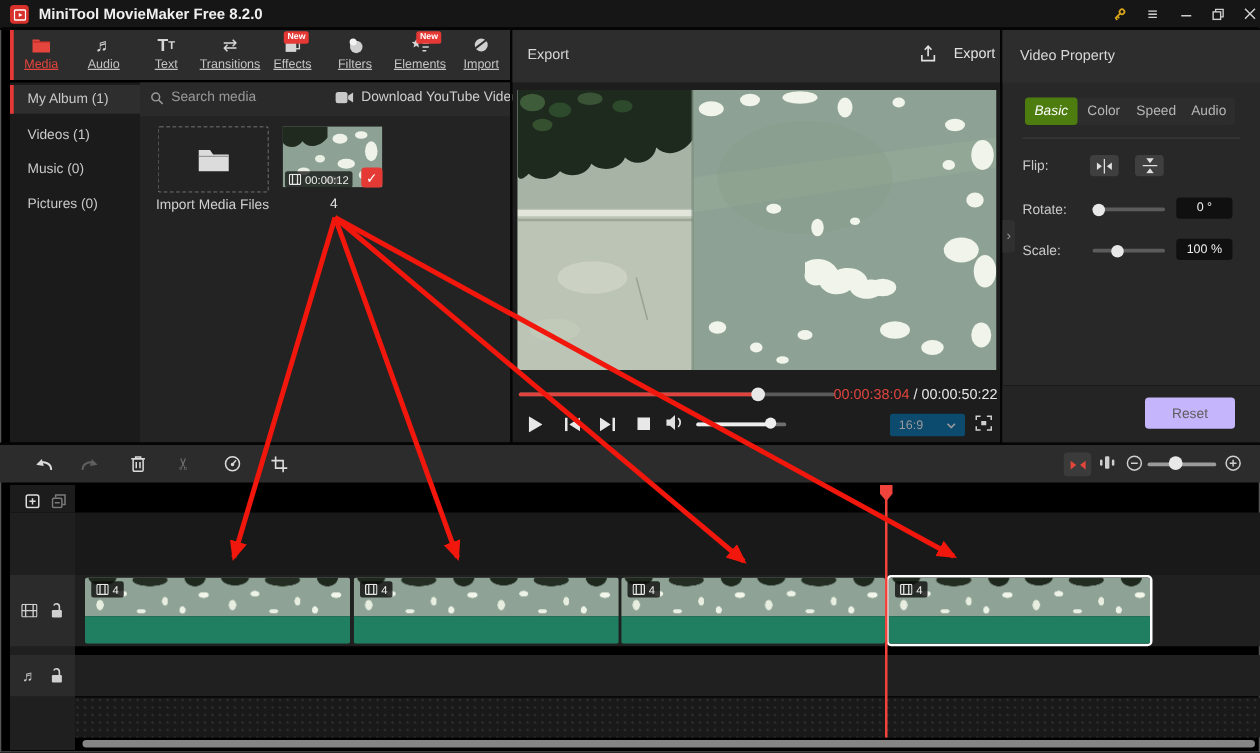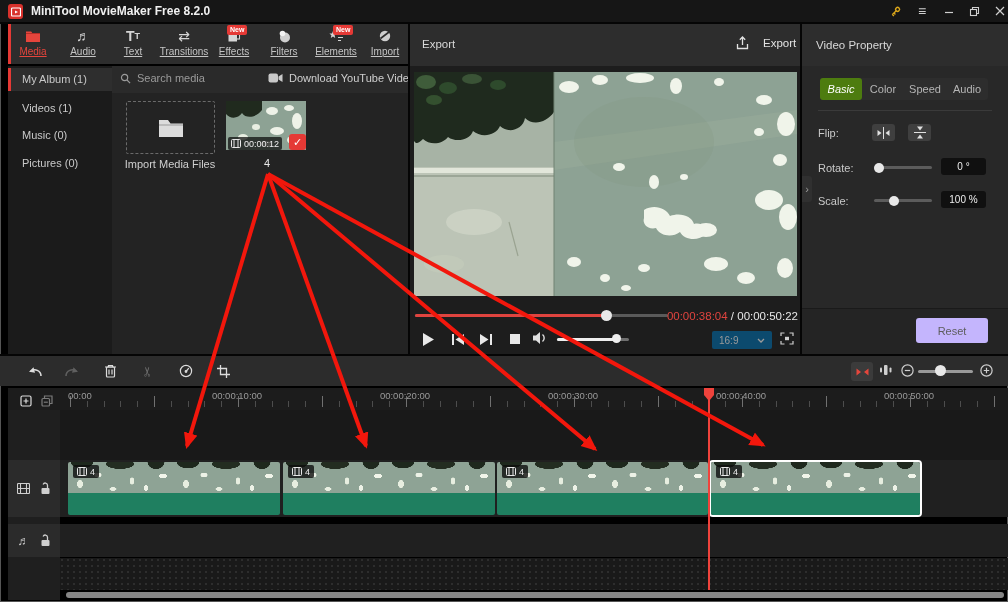--- a/index.html
+++ b/index.html
@@ -570,30 +570,20 @@
     <svg class="abs" style="left:12px;top:7px;" width="12" height="12" viewBox="0 0 12 12" fill="none" stroke="#dcdcdc" stroke-width="1.2">
         <rect x="1" y="1" width="10" height="10" rx="1.5"></rect>
         <path d="M6 3.5v5M3.5 6h5"></path>
       </svg>
     <svg class="abs" style="left:33px;top:7px;" width="12" height="12" viewBox="0 0 12 12" fill="none" stroke="#7a7a7a" stroke-width="1.2">
         <path d="M3.5 3V1h7.5v7.5h-2"></path>
         <rect x="1" y="3.5" width="7.5" height="7.5" rx="1"></rect>
         <path d="M2.8 7.2h4"></path>
       </svg>
   </div>
-  <div class="abs ruler">
-    <div class="ticks-minor"></div>
-    <div class="ticks-major"></div>
-    <span class="rlabel rl0">00:00</span>
-    <span class="rlabel rl1">00:00:10:00</span>
-    <span class="rlabel rl2">00:00:20:00</span>
-    <span class="rlabel rl3">00:00:30:00</span>
-    <span class="rlabel rl4">00:00:40:00</span>
-    <span class="rlabel rl5">00:00:50:00</span>
-  </div>
 
   <div class="abs headercol"></div>
   <div class="abs lane-empty"></div>
   <div class="abs vlane"></div>
   <div class="abs alane"></div>
   <div class="abs dotted"></div>
 
   <div class="abs vcell">
     <svg width="13" height="11" viewBox="0 0 13 11" fill="none" stroke="#cfcfcf" stroke-width="1.1">
         <rect x="0.5" y="0.5" width="12" height="10" rx="1"></rect>

